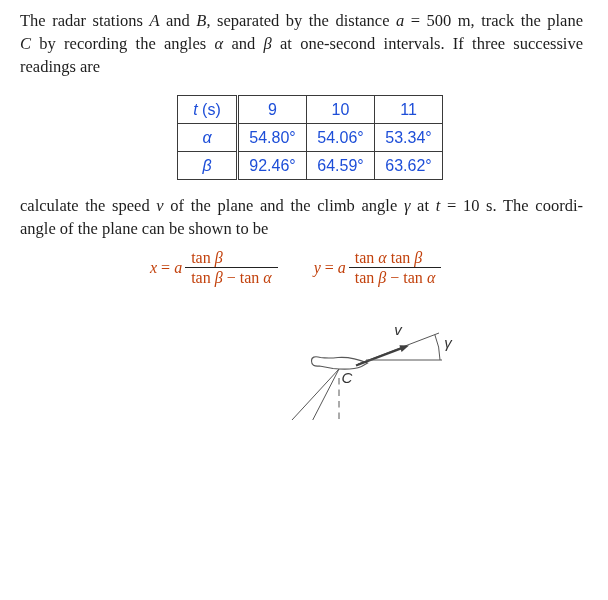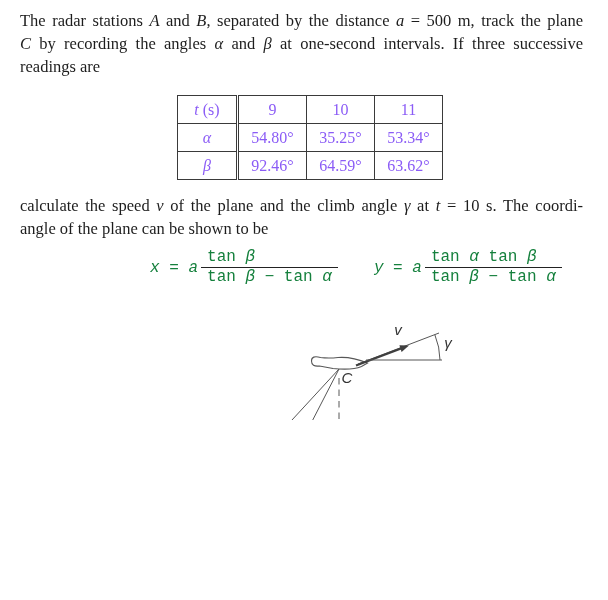--- a/index.html
+++ b/index.html
@@ -6,28 +6,28 @@
   .page{position:relative;width:608px;height:420px;background:#ffffff;overflow:hidden;
         font-family:"Liberation Serif",serif;color:#1d1d1d;}
   .para{position:absolute;left:20px;width:563px;font-size:16.5px;line-height:23px;}
   .p1{top:9px;}
   .p2{top:194px;}
   .tline{white-space:nowrap;}
   .just{text-align:justify;text-align-last:justify;white-space:normal;}
   .seg-i{font-style:italic;}
   
   .readings{position:absolute;left:177px;top:95px;border-collapse:collapse;
-            font-family:Liberation Serif, serif;font-size:16px;color:#8b5cf6;}
+            font-family:Liberation Sans, sans-serif;font-size:16px;color:#1d4ed8;}
   .readings td{border:1px solid #3a3a3a;text-align:center;height:27px;padding:0 6px;}
   .readings td.lbl{width:46px;border-right:3px double #3a3a3a;}
   .readings td.val{width:55px;}
   .readings{border:1.5px solid #3a3a3a;}
   
   .eqrow{position:absolute;left:150px;top:249px;display:flex;gap:36px;
-         font-size:16px;color:#15803d;align-items:center;font-family:Liberation Mono, monospace;}
+         font-size:16px;color:#c2410c;align-items:center;}
   .eq{display:flex;align-items:center;}
   .lhs{margin-right:3px;}
   .frac{display:inline-flex;flex-direction:column;text-align:left;line-height:17px;}
   .num{padding:0 6px 1px;}
   .den{border-top:1.2px solid #222;padding:1px 6px 0;}
   
   .diagram{position:absolute;left:0;top:320px;width:608px;height:280px;}
   .dln{stroke:#575757;stroke-width:1;fill:none;}
   .dln-th{stroke:#3f3f3f;stroke-width:2.4;fill:none;}
   .dsh{stroke:#575757;stroke-width:1;fill:none;stroke-dasharray:6.5 5;}
@@ -51,21 +51,21 @@
     <tbody>
         <tr>
       <td class="lbl"><span class="seg-i">t</span><span class="seg"> (s)</span></td>
       <td class="val">9</td>
       <td class="val">10</td>
       <td class="val">11</td>
     </tr>
     <tr>
       <td class="lbl"><span class="seg-i">α</span></td>
       <td class="val">54.80°</td>
-      <td class="val">35.25°</td>
+      <td class="val">54.06°</td>
       <td class="val">53.34°</td>
     </tr>
     <tr>
       <td class="lbl"><span class="seg-i">β</span></td>
       <td class="val">92.46°</td>
       <td class="val">64.59°</td>
       <td class="val">63.62°</td>
     </tr>
   </tbody>
     </table>

